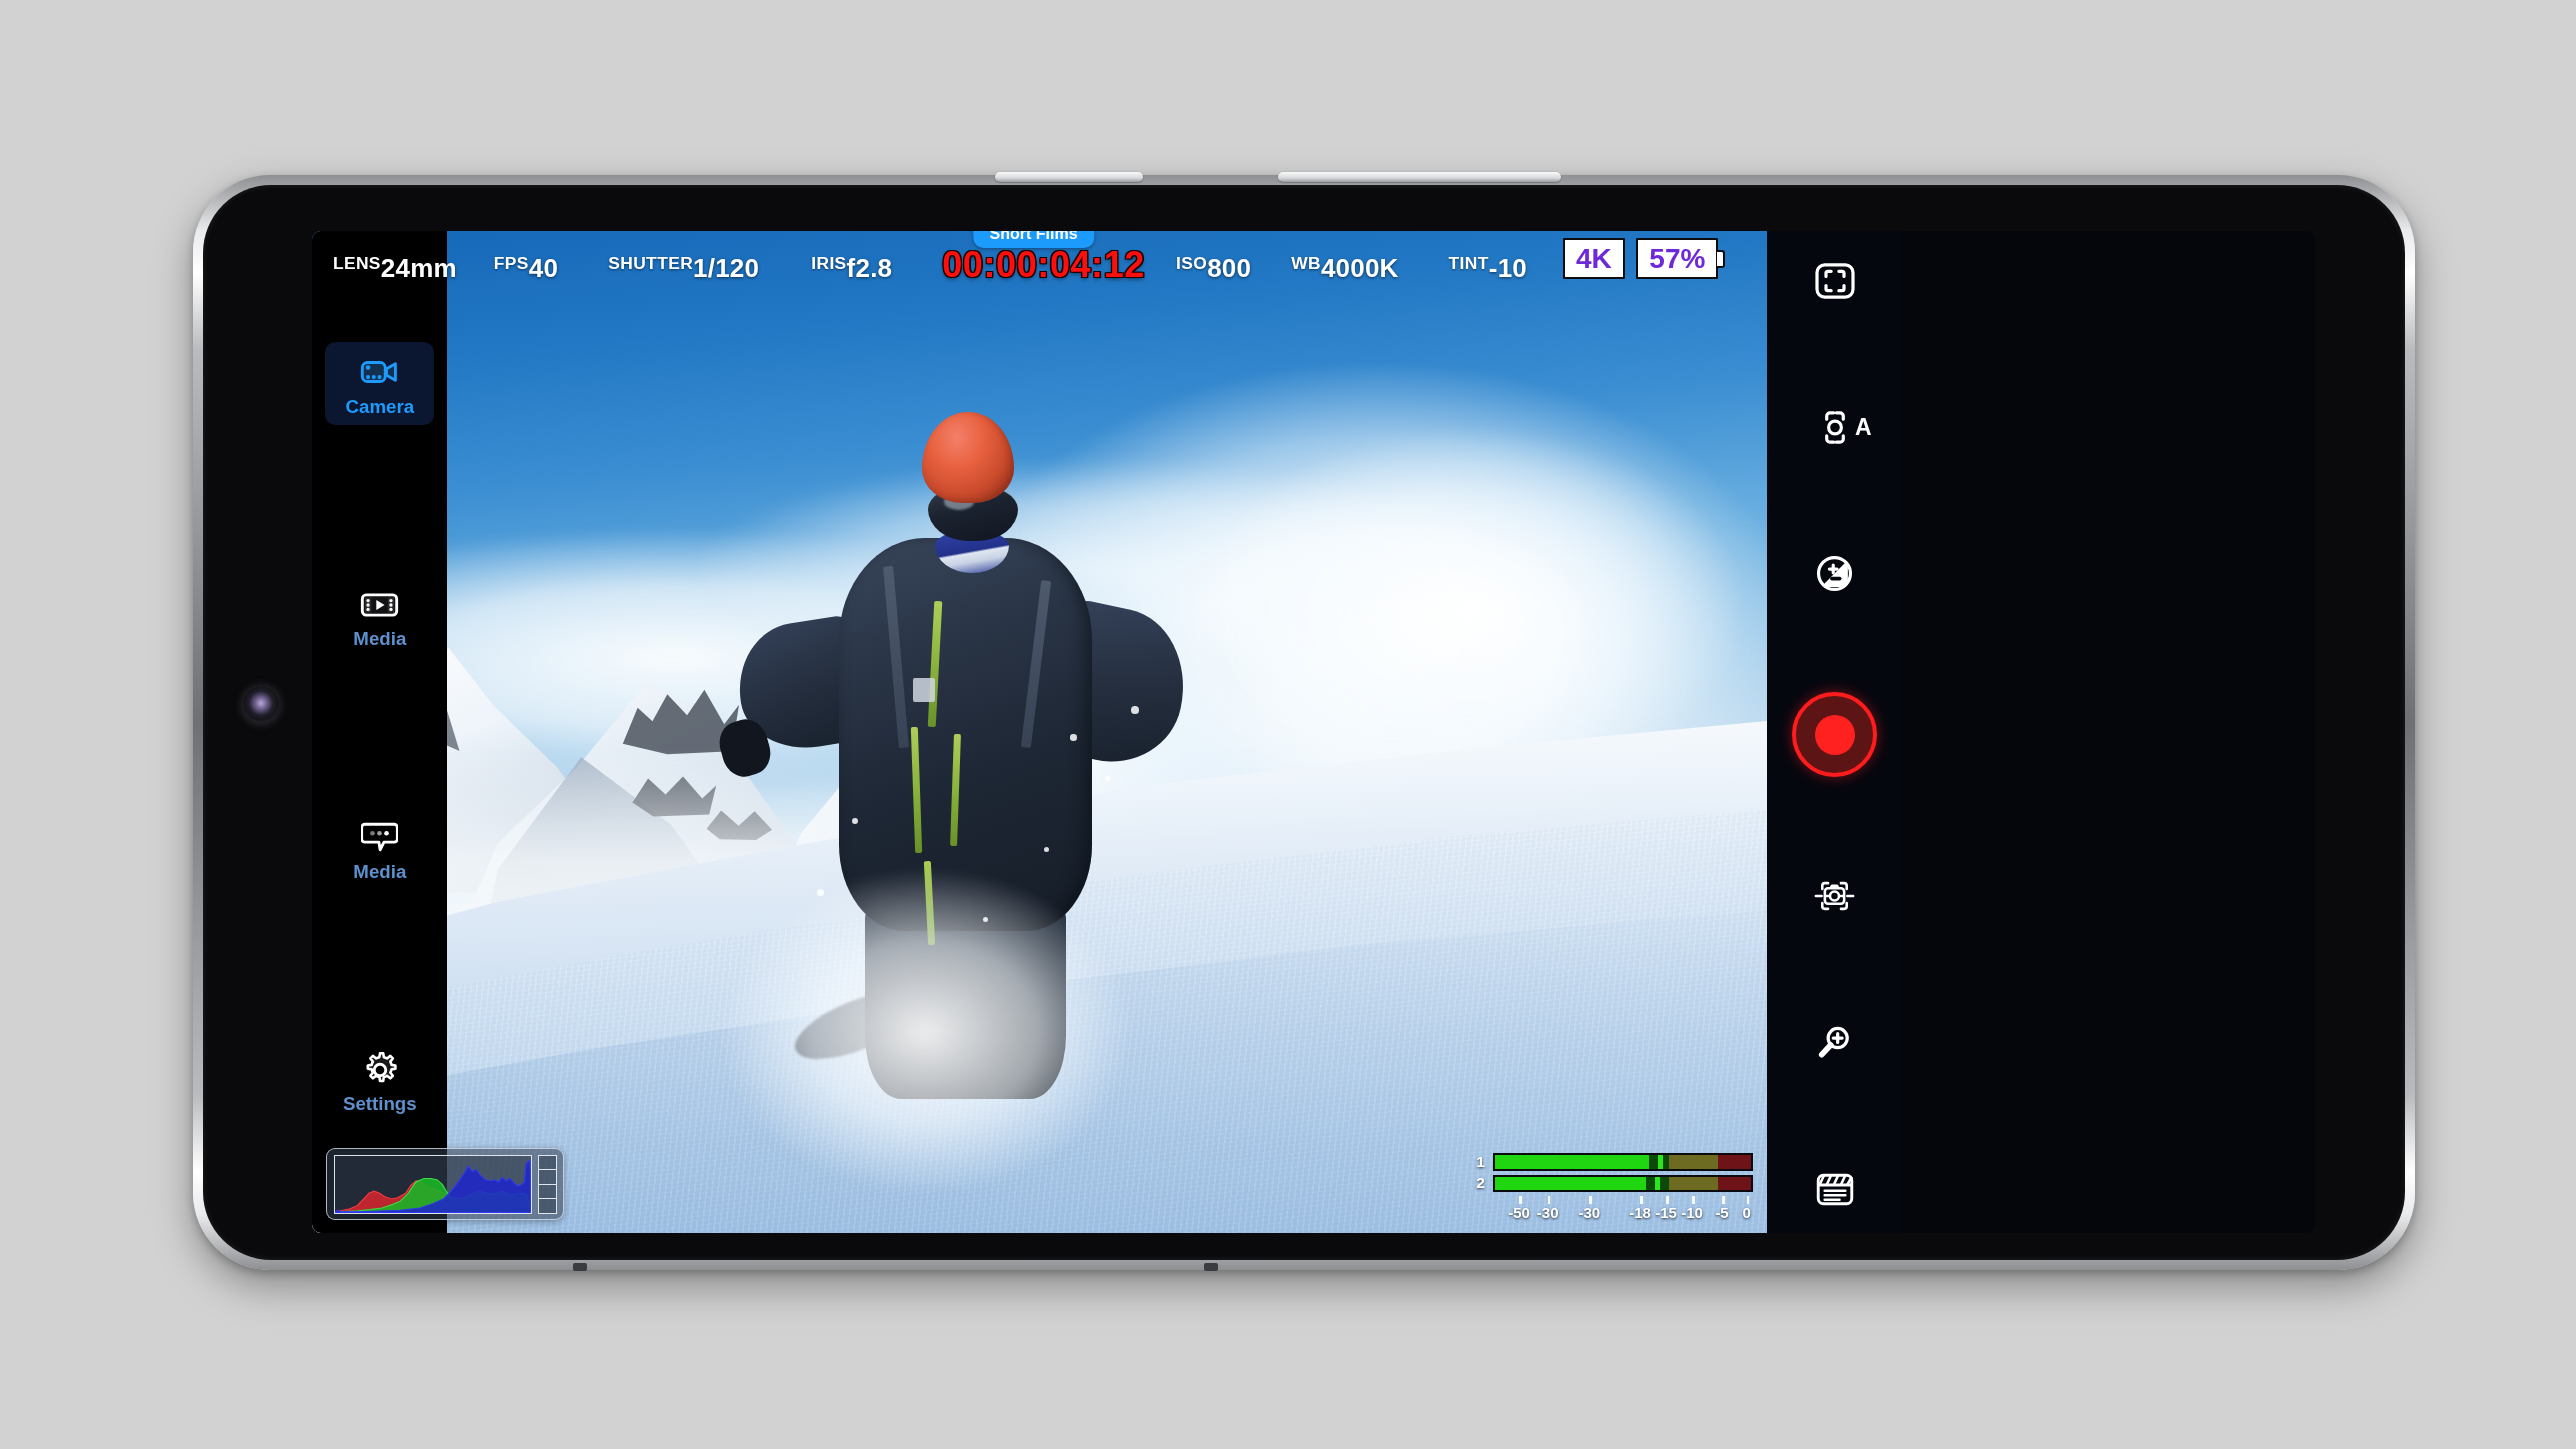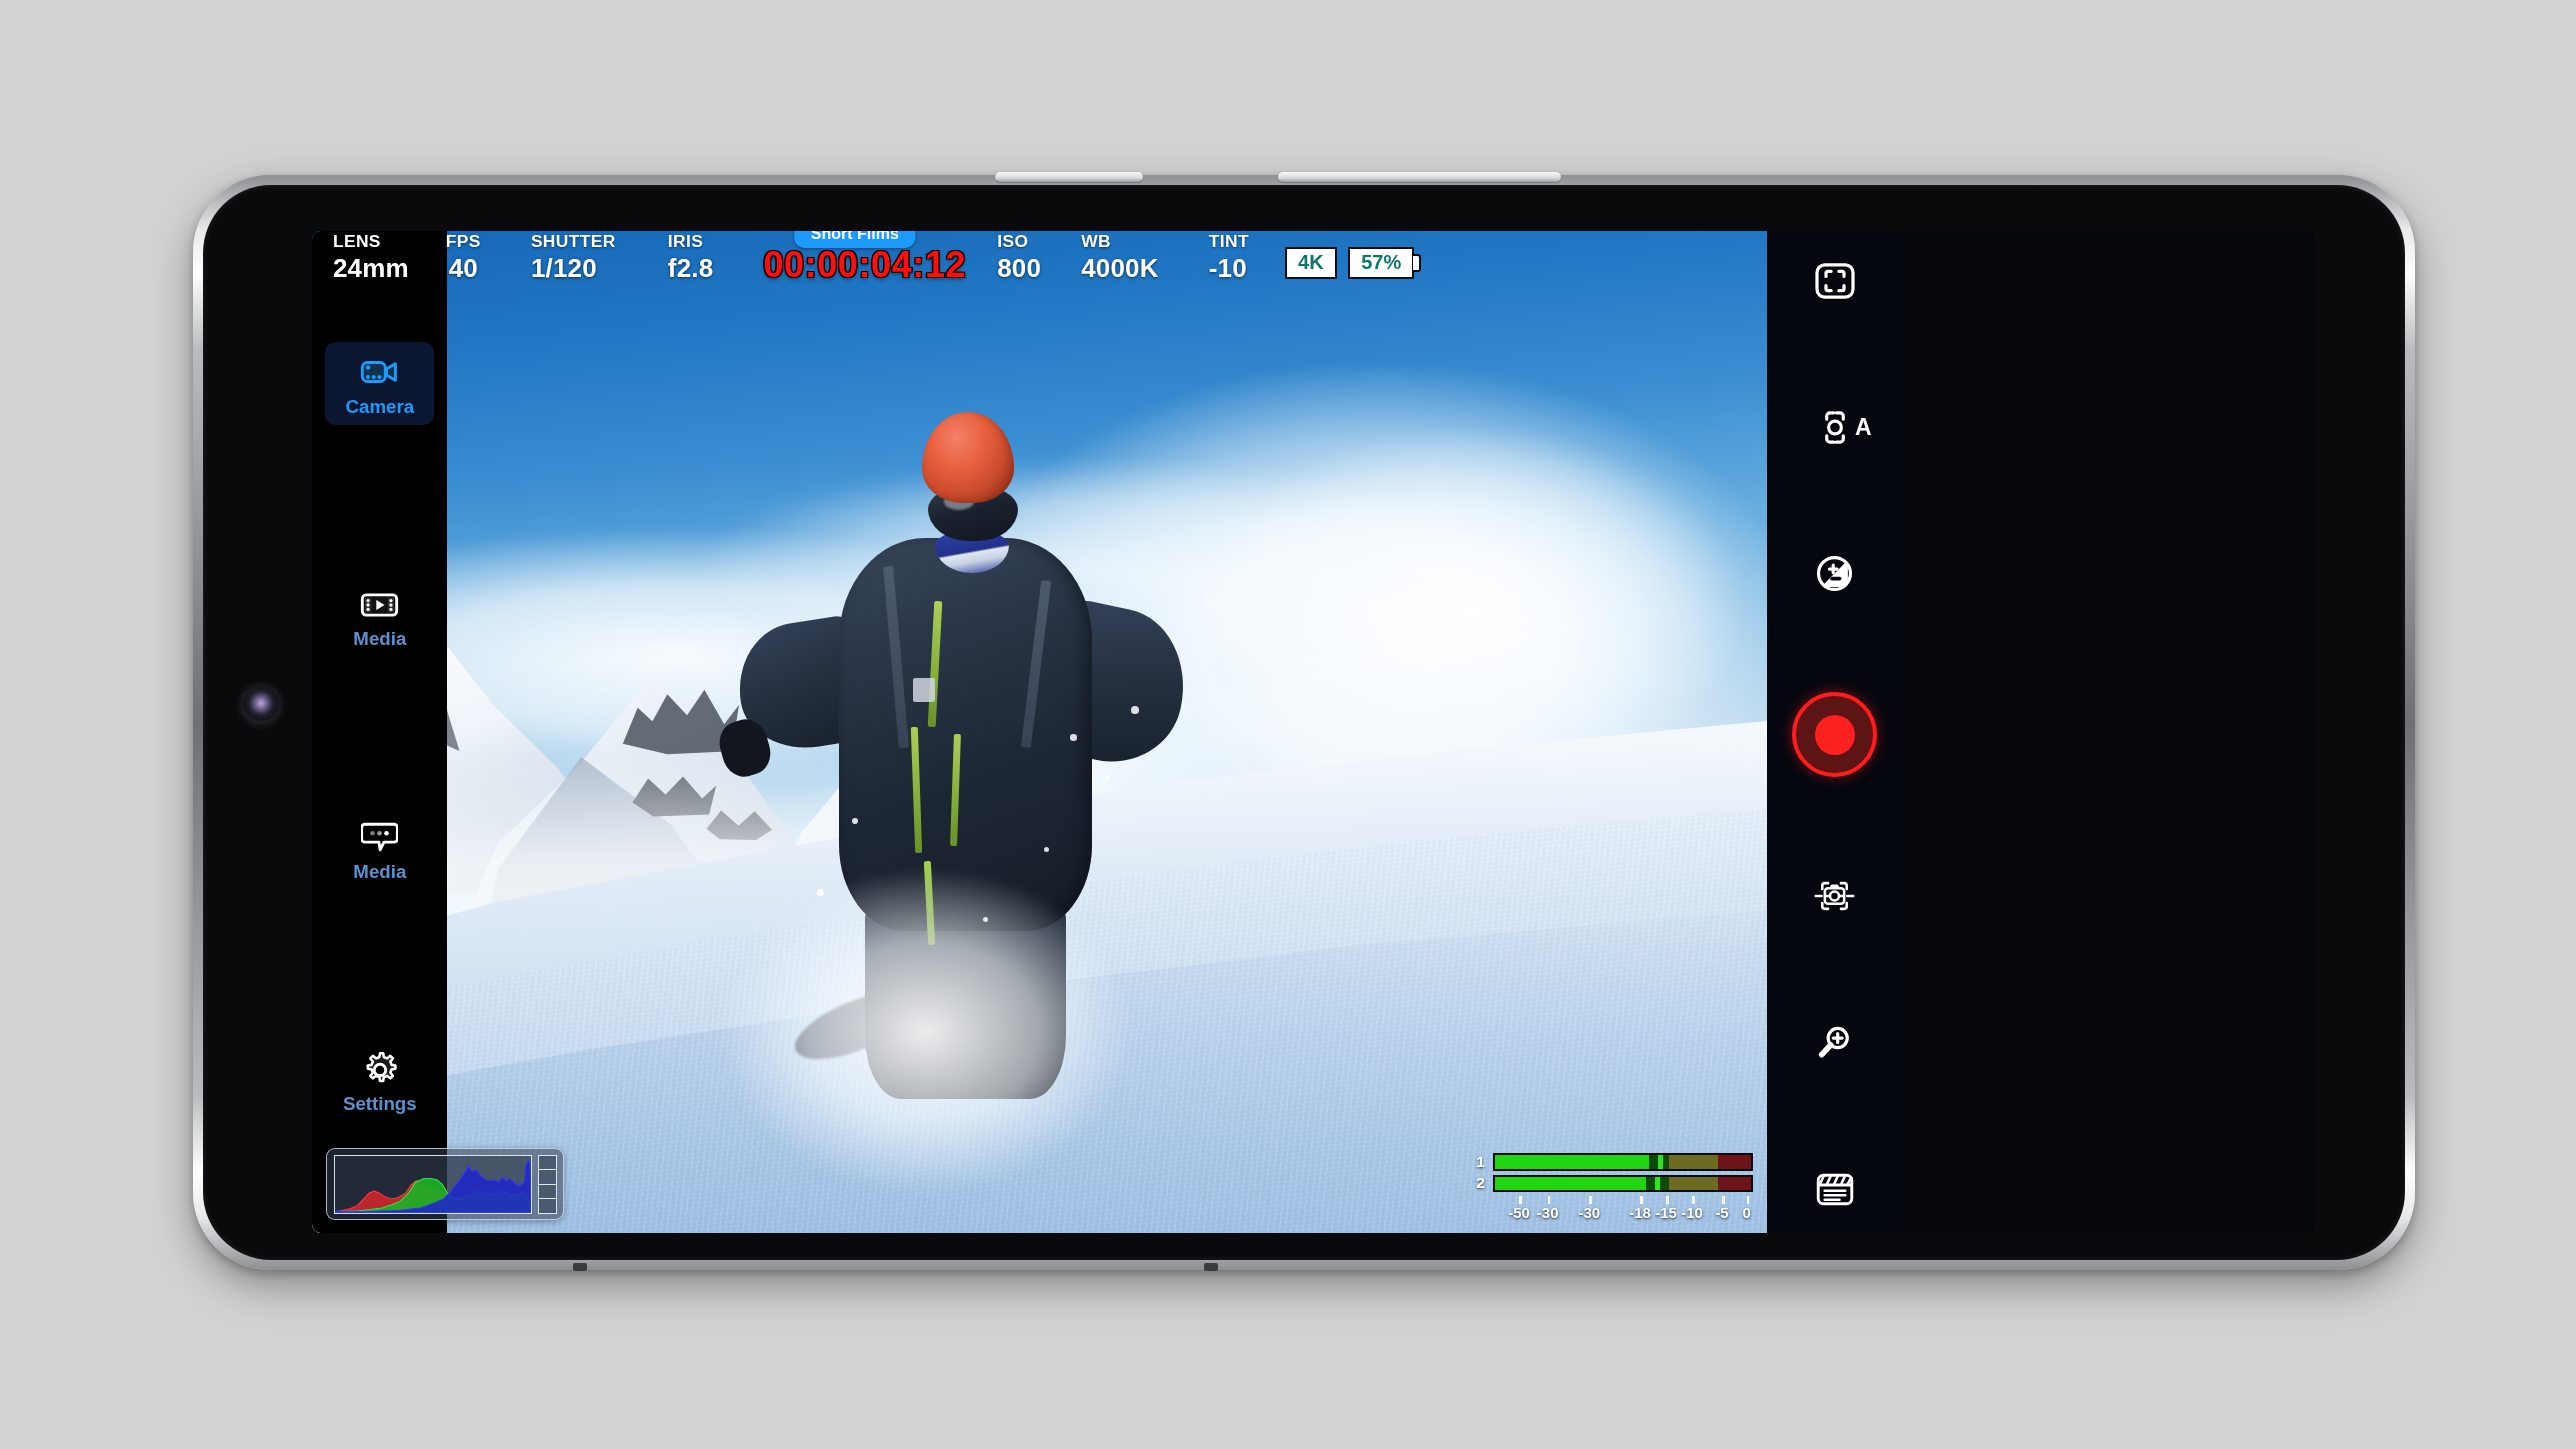--- a/index.html
+++ b/index.html
@@ -278,21 +278,21 @@
   }
 
   
   #hud-top {
     position: absolute; left: 0; top: 0; width: 100%; height: 54px;
     display: flex; align-items: flex-end;
     padding: 0 16.7px 3.9px 16.7px;
     color: #fff;
     z-index: 30;
   }
-  .hud-item { display: flex; flex-direction: column; line-height: 1; }
+  .hud-item { display: flex; line-height: 1; }
   .hud-label {
     font-size: 17.4px; font-weight: bold; letter-spacing: 0.4px;
     text-shadow: 0 1.3px 2.6px rgba(0,0,0,0.55);
     margin-bottom: 5.2px;
   }
   .hud-value {
     font-size: 26px; font-weight: bold; letter-spacing: 0.2px;
     text-shadow: 0 1.3px 3.2px rgba(0,0,0,0.6);
   }
   #hud-lens { margin-left: 3.9px; }
@@ -327,22 +327,22 @@
   }
   #hud-iso { margin-left: 31px; }
   #hud-wb { margin-left: 40px; }
   #hud-tint { margin-left: 50px; }
   #hud-chips {
     margin-left: 36px; display: flex; align-items: center; gap: 11.6px;
     padding-bottom: 2.6px;
   }
   .chip {
     background: #ffffff;
-    color: #0f766e;
-    font-size: 20px; font-weight: bold;
+    color: #6d28d9;
+    font-size: 28px; font-weight: bold;
     padding: 3.2px 11px 3.9px 11px;
     border-radius: 1px;
     border: 2.6px solid #0d0d10;
     line-height: 1.05;
   }
   #chip-battery { position: relative; }
   #chip-battery::after {
     content: "";
     position: absolute; right: -8.4px; top: 50%; transform: translateY(-50%);
     width: 5.8px; height: 14px;

